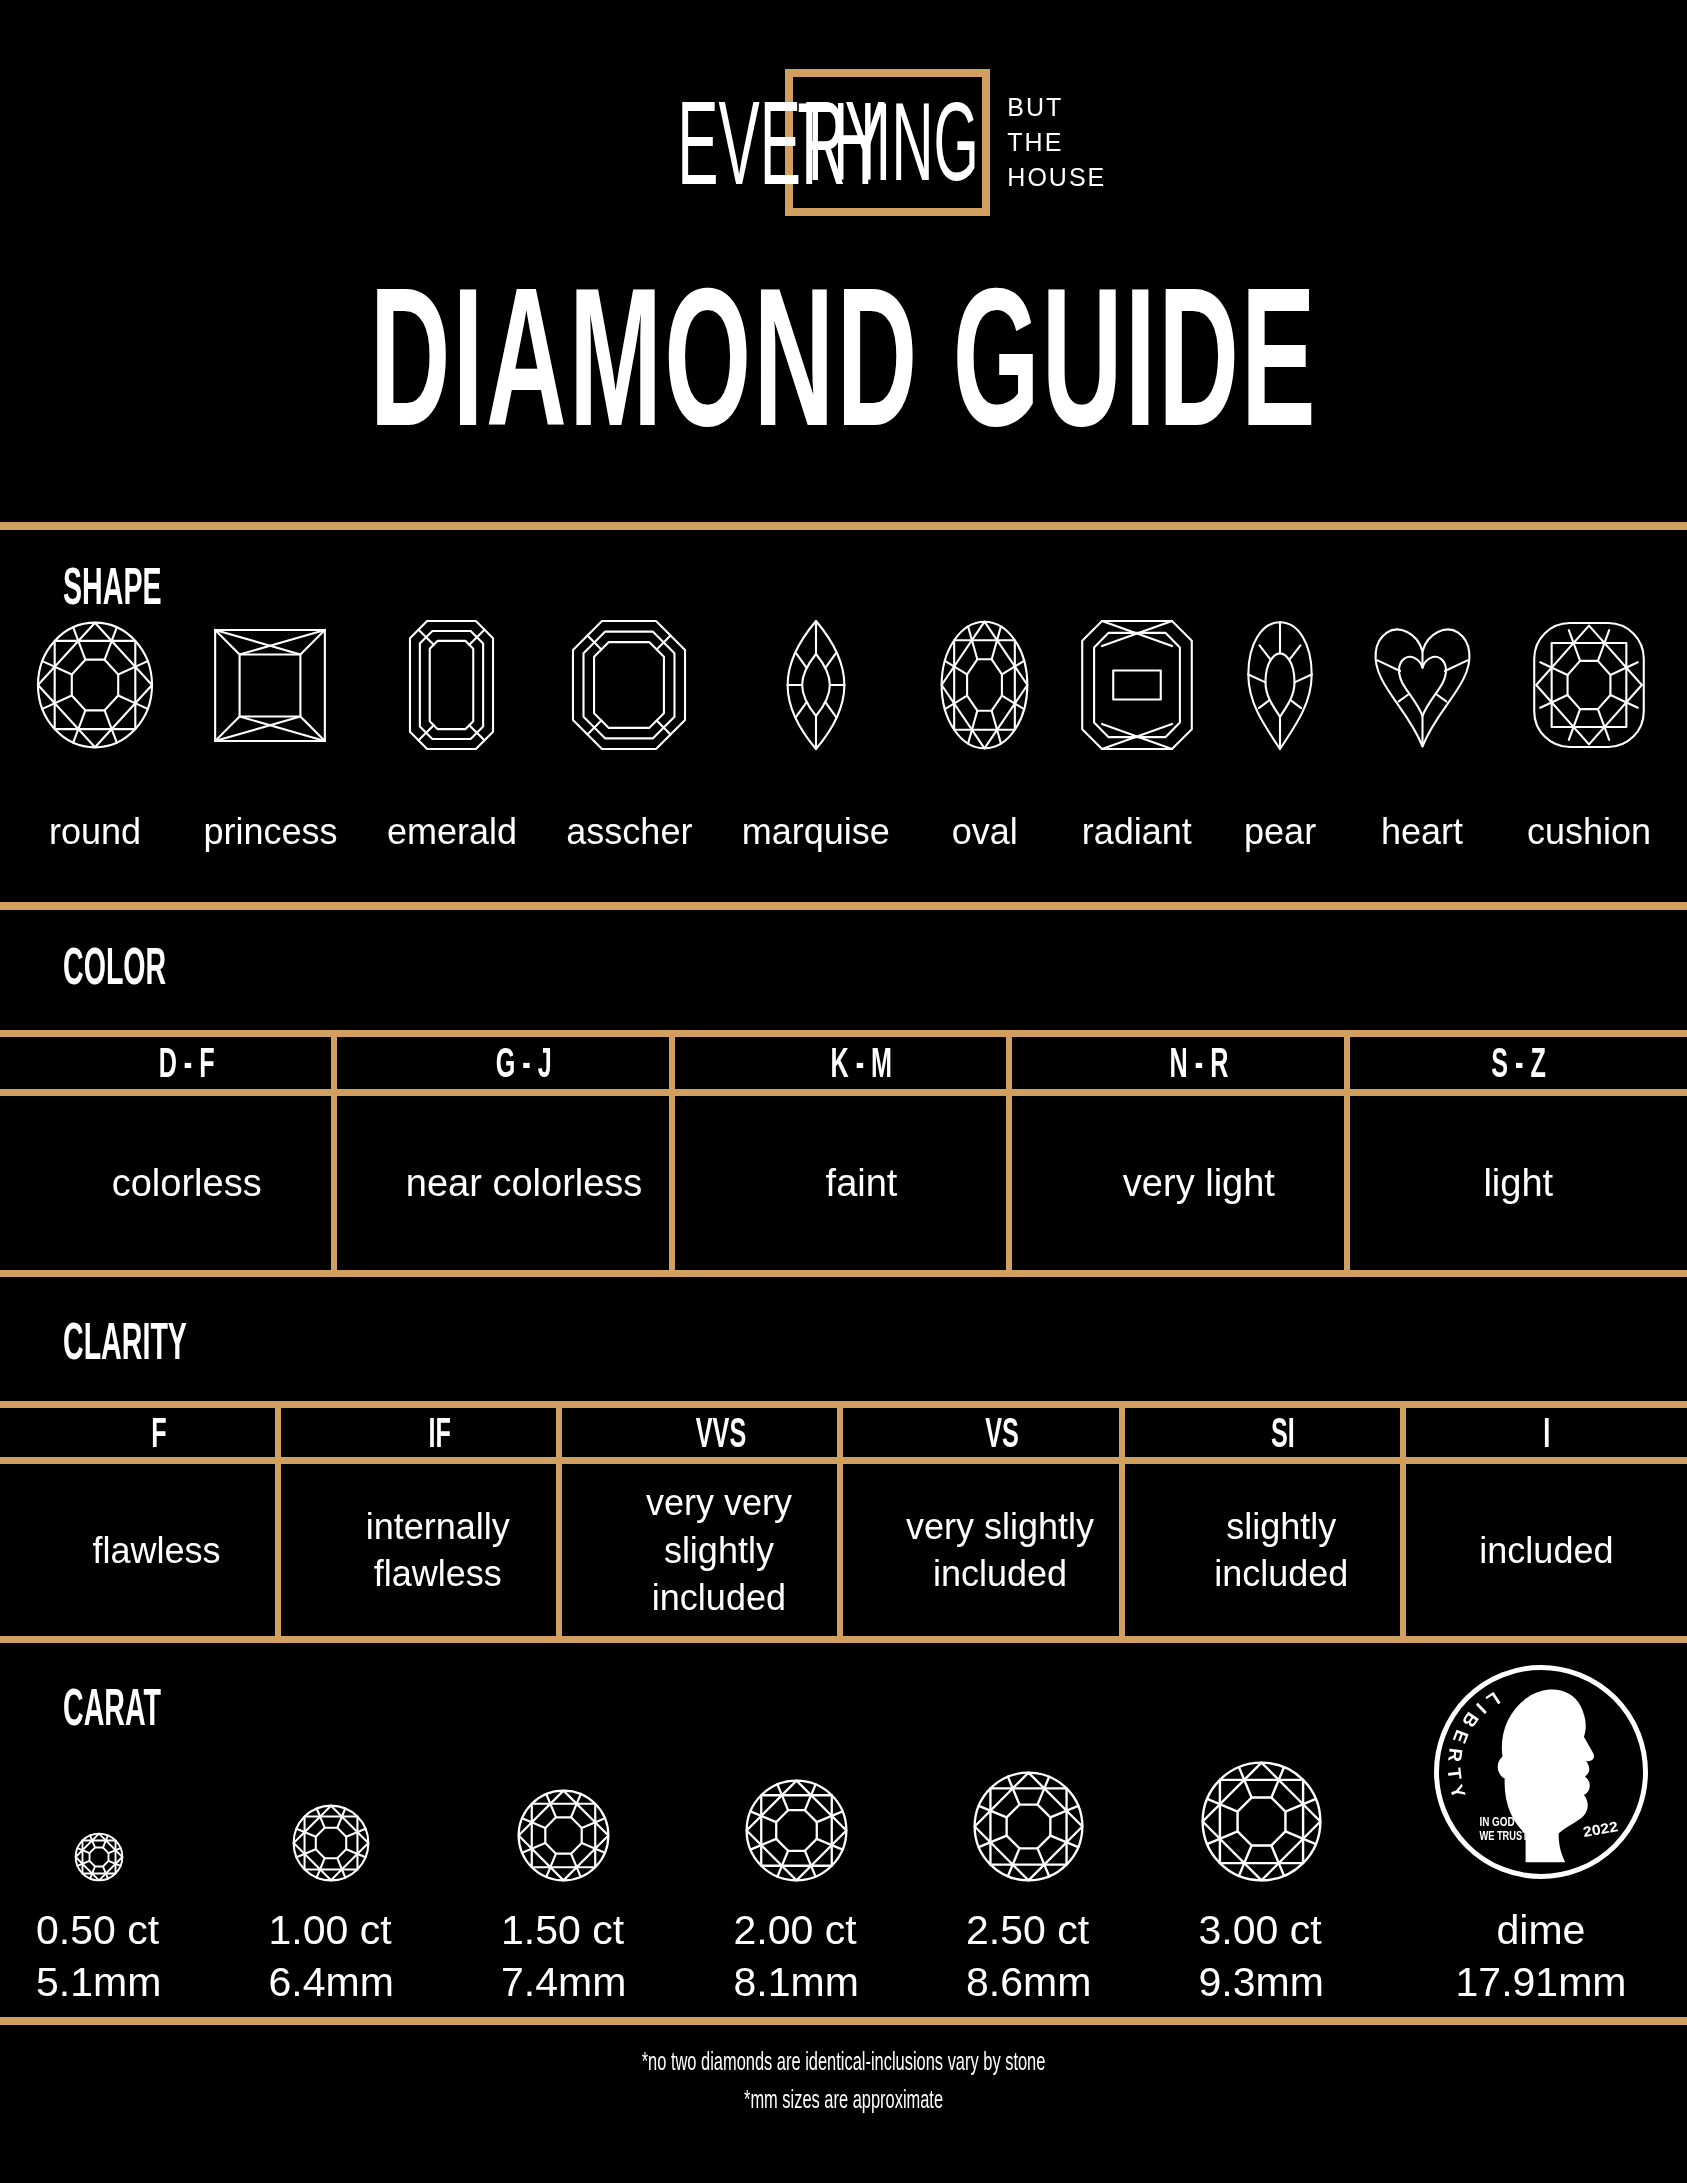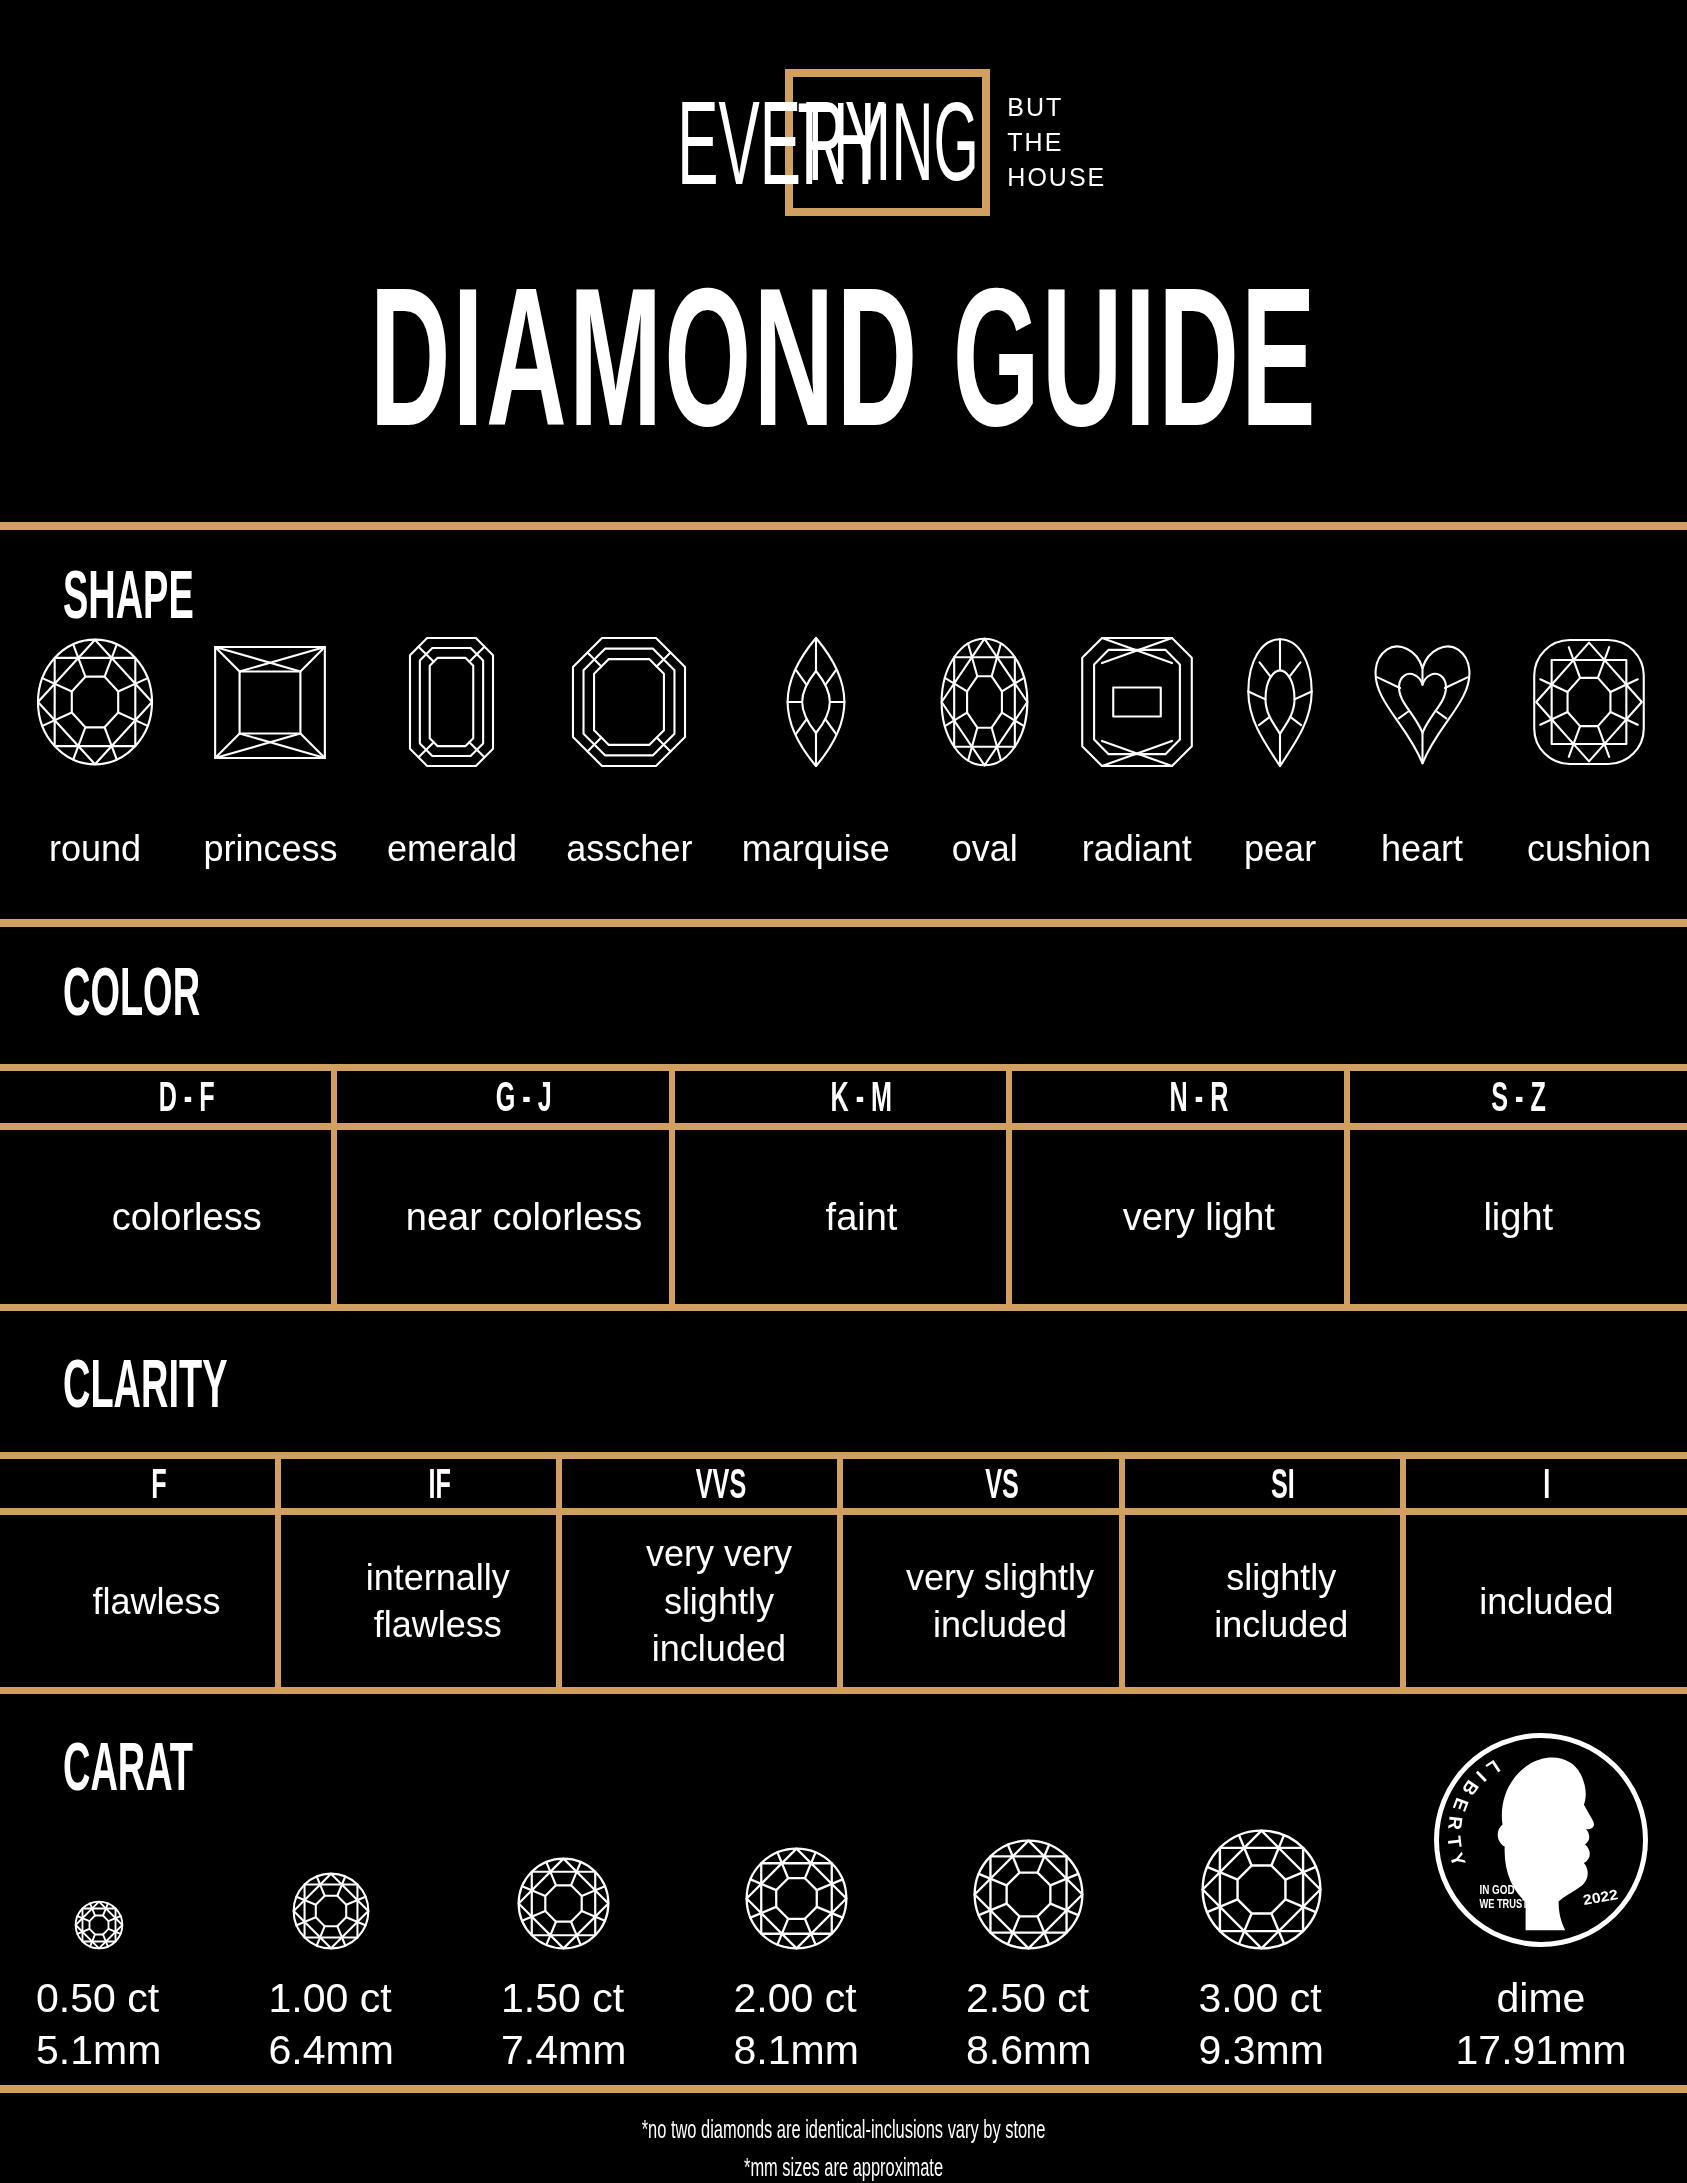--- a/index.html
+++ b/index.html
@@ -15,21 +15,21 @@
   
   .logo{display:flex;align-items:center;justify-content:center;padding-top:74px;height:136px;}
   .logo-every{width:198px;text-align:center;font-size:119px;font-weight:400;line-height:1;}
   .logo-box{margin-left:6.6px;border:8px solid var(--gold);height:131px;width:189px;
             display:flex;align-items:center;justify-content:center;box-sizing:content-box;}
   .logo-box .w{font-size:112px;font-weight:400;line-height:1;}
   .logo-tag{margin-left:17px;font-size:25px;letter-spacing:2px;line-height:1.4;font-weight:400;}
   .title{margin:50px 0 0 0;text-align:center;font-size:196px;font-weight:700;line-height:1;letter-spacing:4px;}
   .divider{height:8px;background:var(--gold);}
   
-  .sec-h{margin:30px 0 0 63px;font-size:69px;font-weight:700;line-height:1;}
+  .sec-h{margin:30px 0 0 63px;font-size:52px;font-weight:700;line-height:1;}
   
   .shape-row{margin:5.3px 36px 0 36px;display:flex;justify-content:space-between;align-items:center;}
   .shape-item{display:flex;flex-direction:column;align-items:center;}
   .shape-icn{height:136px;display:flex;align-items:center;justify-content:center;}
   .shape-lbl{margin-top:58px;font-size:36px;font-weight:400;}
   .shape-pad{height:49px;}
   
   .tbl{margin-top:38px;border-top:7.3px solid var(--gold);border-bottom:7.3px solid var(--gold);}
   .trow{display:grid;}
   .cols5{grid-template-columns:repeat(5,1fr);}

